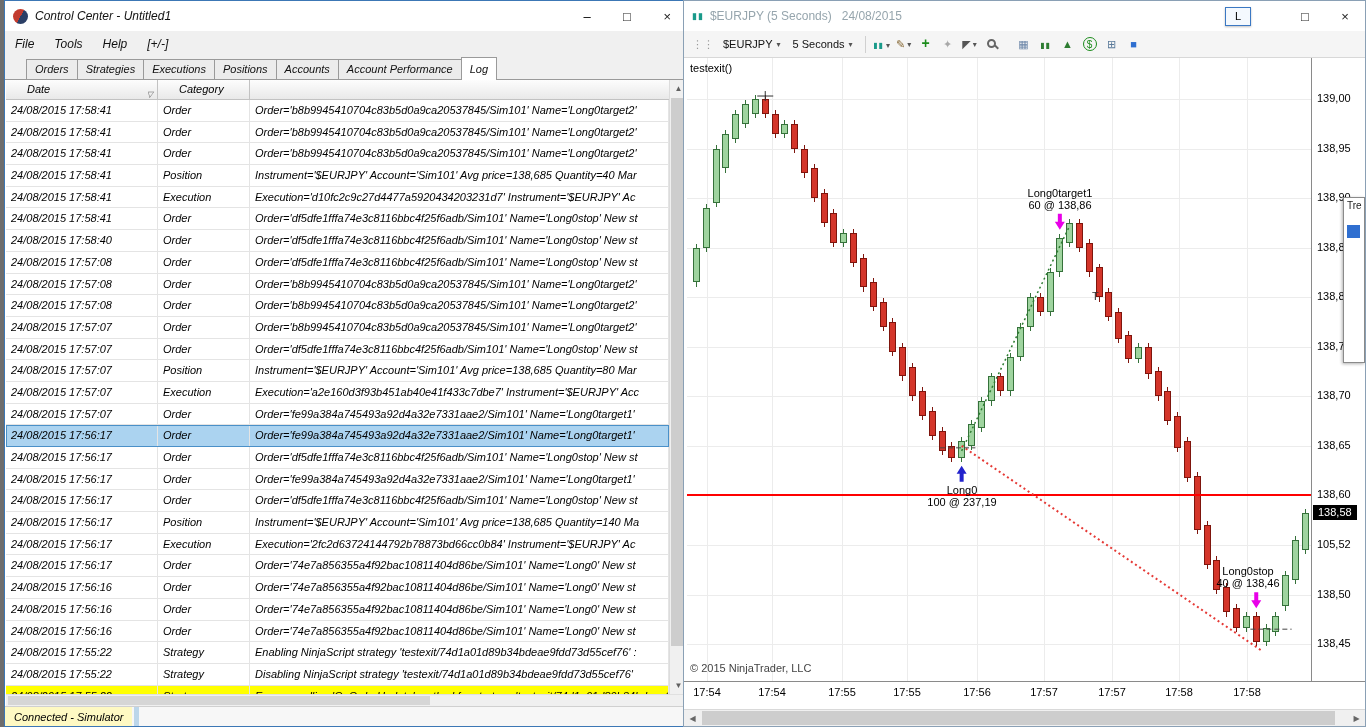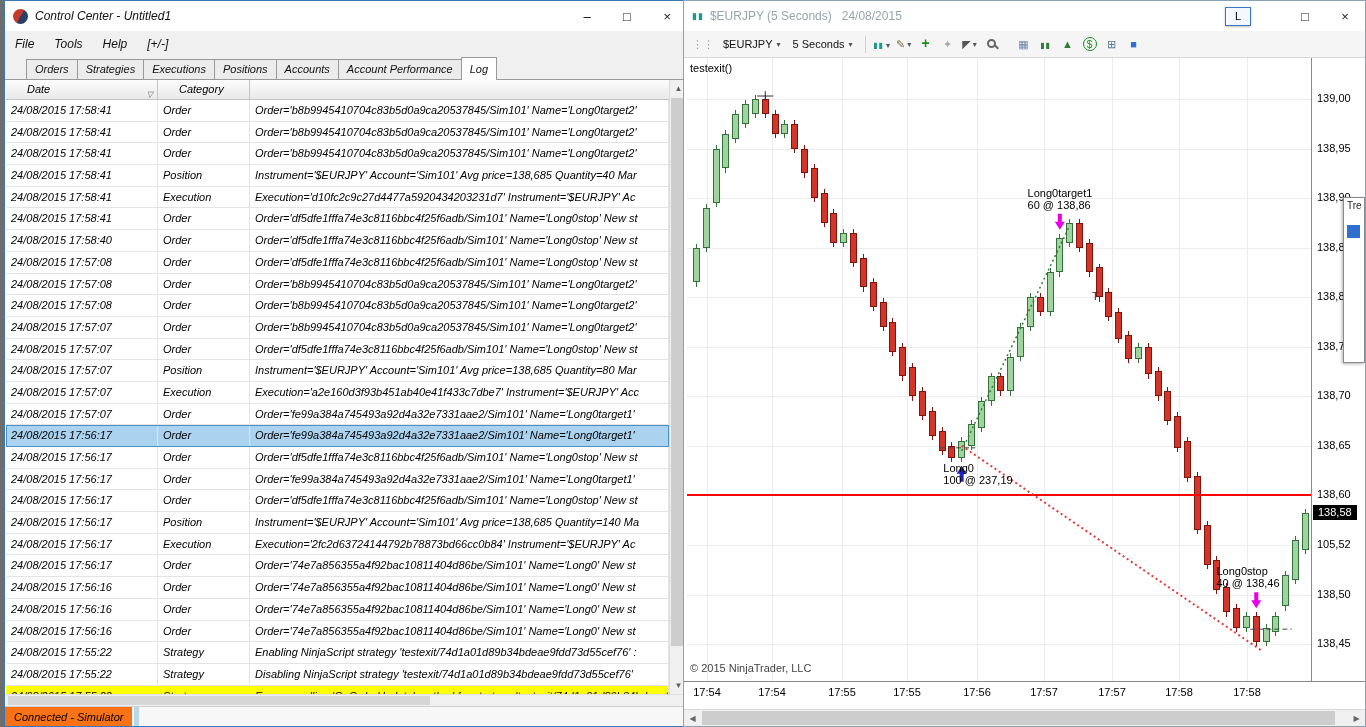--- a/index.html
+++ b/index.html
@@ -60,21 +60,21 @@
     justify-content:center; font-size:8px; color:#606060; }
   .vs-arrow.up { top:0; } .vs-arrow.down { bottom:0; }
   .vs-thumb { position:absolute; left:1px; right:1px; top:18px; bottom:48px; background:#cdcdcd; }
 
   .hscroll-cc { position:absolute; left:1px; right:1px; bottom:20px; height:12px; background:#f0f0f0;
     border-top:1px solid #e0e0e0; }
   .hs-thumb-cc { position:absolute; left:2px; top:1px; bottom:1px; width:62%; background:#d6d6d6; }
 
   .statusbar { position:absolute; left:0; right:0; bottom:0; height:20px; background:#f7f7f7;
     border-top:1px solid #d0d0d0; display:flex; align-items:stretch; }
-  .conn-badge { background:#f97316; color:#000; font-size:11px; display:flex; align-items:center;
+  .conn-badge { background:#fef9c3; color:#000; font-size:11px; display:flex; align-items:center;
     padding:0 9px; }
   .status-divider { width:5px; background:#bcd6ea; margin-left:2px; }
 
   
   .chart-toolbar { position:absolute; left:0; right:0; top:30px; height:27px; background:#f5f5f5;
     border-bottom:1px solid #d8d8d8; display:flex; align-items:center; font-size:11px; color:#111;
     padding-left:4px; }
   .grip { color:#9a9a9a; font-size:11px; margin:0 4px; }
   .tb-dd { display:flex; align-items:center; padding:2px 5px; margin-right:2px; }
   .tb-dd b { font-weight:normal; }
@@ -93,21 +93,21 @@
   .chart-area { position:absolute; left:0; right:0; top:57px; height:623px; background:#fff;
     overflow:hidden; }
   .gridline-h { position:absolute; left:3px; width:624px; height:1px; background:#ececec; }
   .gridline-v { position:absolute; top:0; bottom:0; width:1px; background:#ececec; }
   .hline-red { position:absolute; left:3px; width:624px; height:2px; background:#ff0000; z-index:3; }
   .candle-wick { position:absolute; width:1px; z-index:2; }
   .candle-body { position:absolute; width:7px; border:1px solid; z-index:2; }
   .candle-body.up { background:#9fd49f; border-color:#35713a; }
   .candle-body.down { background:#d4352a; border-color:#7e150d; }
   .chart-svg { position:absolute; left:0; top:0; z-index:4; pointer-events:none; }
-  .exec-label { position:absolute; transform:translateX(-50%); text-align:left; font-size:11px;
+  .exec-label { position:absolute; transform:translateX(-50%); text-align:center; font-size:11px;
     line-height:12px; color:#000; white-space:nowrap; z-index:5; }
   .strategy-label { position:absolute; left:6px; top:4px; font-size:11px; color:#000; z-index:5; }
   .copyright { position:absolute; left:6px; top:604px; font-size:11px; color:#444; z-index:5; }
   .marker-text { position:absolute; font-size:11px; color:#333; z-index:5; }
 
   .price-axis { position:absolute; left:627px; top:0; bottom:0; right:0; border-left:1px solid #8a8a8a;
     background:#fff; z-index:6; }
   .price-label { position:absolute; left:5px; font-size:11px; color:#000; white-space:nowrap; }
   .price-tag { position:absolute; left:1px; background:#000; color:#fff; font-size:11px;
     padding:1px 5px 2px 5px; z-index:8; }
@@ -545,21 +545,21 @@
           <line x1="277.64" y1="387.84999999999434" x2="578.1320000000001" y2="592.986999999988" stroke="#e53935" stroke-width="2" stroke-dasharray="2,3"></line>
           <line x1="256.036" y1="389.83200000000386" x2="291.388" y2="389.83200000000386" stroke="#444444" stroke-width="1" stroke-dasharray="5,3"></line>
           <line x1="566.348" y1="571.1849999999966" x2="607.592" y2="571.1849999999966" stroke="#444444" stroke-width="1" stroke-dasharray="5,3"></line>
           <line x1="73.24000000000001" y1="38.02700000001397" x2="89.24000000000001" y2="38.02700000001397" stroke="#333" stroke-width="1"></line>
           <line x1="81.24000000000001" y1="33.02700000001397" x2="81.24000000000001" y2="43.02700000001397" stroke="#333" stroke-width="1"></line>
           <polygon points="277.64,407.7059999999856 272.64,415.7059999999856 275.64,415.7059999999856 275.64,423.7059999999856 279.64,423.7059999999856 279.64,415.7059999999856 282.64,415.7059999999856" fill="#2222cc"></polygon>
           <polygon points="375.84000000000003,171.77599999999572 370.84000000000003,163.77599999999572 373.84000000000003,163.77599999999572 373.84000000000003,155.77599999999572 377.84000000000003,155.77599999999572 377.84000000000003,163.77599999999572 380.84000000000003,163.77599999999572" fill="#e800e8"></polygon>
           <polygon points="572.24,550.3380000000006 567.24,542.3380000000006 570.24,542.3380000000006 570.24,534.3380000000006 574.24,534.3380000000006 574.24,542.3380000000006 577.24,542.3380000000006" fill="#e800e8"></polygon>
         </svg>
         <div class="marker-text" style="left: 408px; top: 232px;">T</div>
-        <div class="exec-label" style="left: 278px; top: 404px; margin-left: 16px;">
+        <div class="exec-label" style="left: 278px; top: 426px;">
           <div>Long0</div>
           <div>100 @ 237,19</div>
         </div>
         <div class="exec-label" style="left: 376px; top: 129px;">
           <div>Long0target1</div>
           <div>60 @ 138,86</div>
         </div>
         <div class="exec-label" style="left: 564px; top: 507px;">
           <div>Long0stop</div>
           <div>40 @ 138,46</div>

